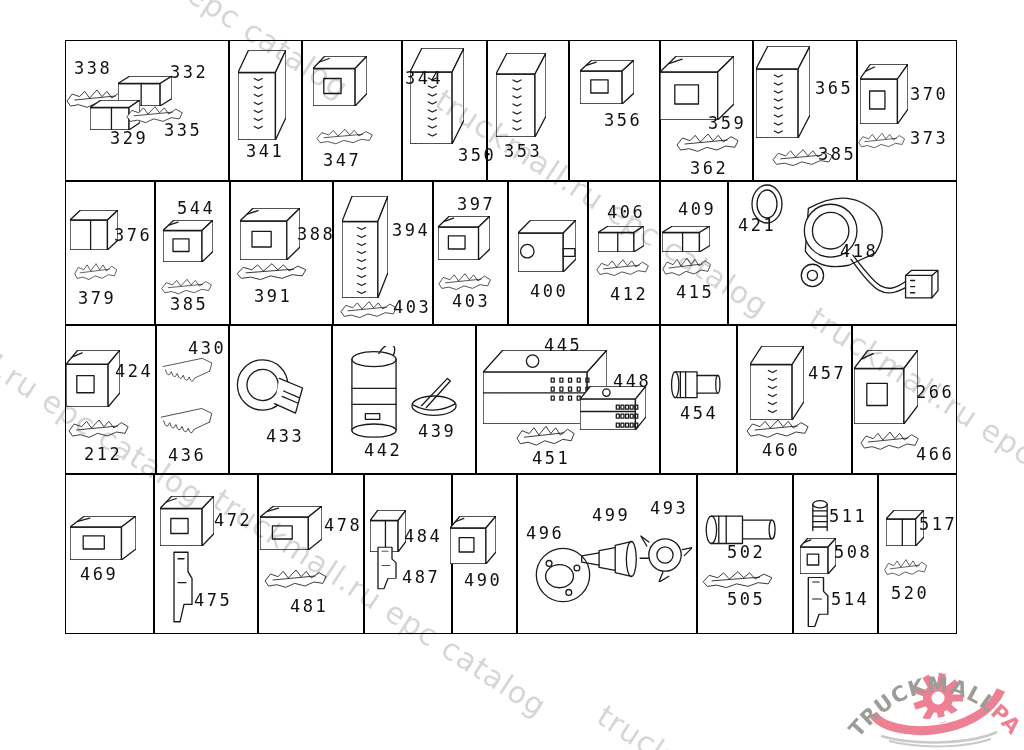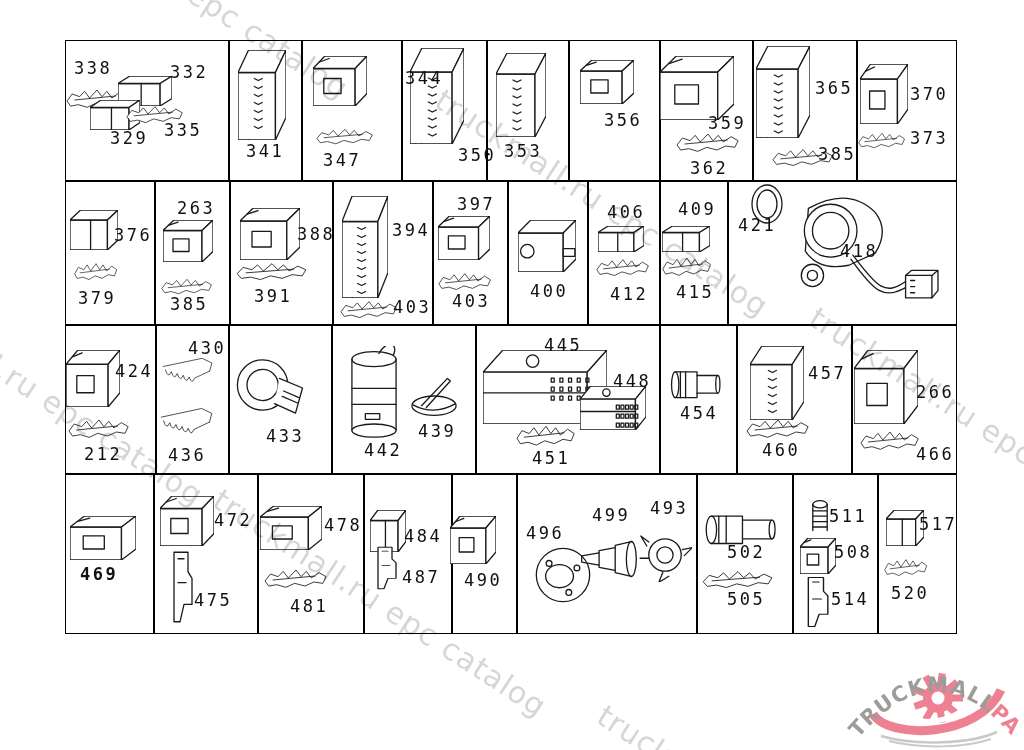--- a/index.html
+++ b/index.html
@@ -255,21 +255,21 @@
       <div class="plabel" style="left: 78px; top: 288px;">379</div>
       <div class="part" style="left: 163px; top: 220px; width: 50px; height: 42px;">
         <svg width="50" height="42" viewBox="0 0 50 42" stroke="#1a1a1a" stroke-width="1.3" stroke-linejoin="round" stroke-linecap="round" fill="none">
           <path d="M0 10.5 H39 V42 H0 Z" fill="#fff"></path>
           <path d="M0 10.5 L11 0 H50 L39 10.5 Z" fill="#fff"></path>
           <path d="M39 10.5 L50 0 V31.5 L39 42 Z" fill="#fff"></path>
           <rect x="10" y="18.900000000000002" width="16" height="12.6" fill="none"></rect>
           <path d="M6 5.04 L15 2.1" fill="none"></path>
         </svg>
       </div>
-      <div class="plabel" style="left: 177px; top: 198px;">263</div>
+      <div class="plabel" style="left: 177px; top: 198px;">544</div>
       <div class="part" style="left: 161px; top: 276px; width: 52px; height: 20px;">
         <svg width="52" height="20" viewBox="0 0 52 20" stroke="#1a1a1a" stroke-width="1.3" stroke-linejoin="round" stroke-linecap="round" fill="none">
           <g transform="scale(0.52,0.5555555555555556)">
             <path d="M2 22 L10 12 L22 16 L30 8 L38 18 L50 6 L58 16 L66 8 L74 18 L86 10 L97 16 L92 26 L78 24 L64 30 L48 26 L34 32 L20 28 L8 30 Z" fill="#fff"></path>
             <path d="M14 21 L80 15" fill="none"></path>
           </g>
         </svg>
       </div>
       <div class="plabel" style="left: 170px; top: 294px;">385</div>
       <div class="part" style="left: 240px; top: 208px; width: 60px; height: 52px;">
@@ -586,21 +586,21 @@
       <div class="plabel" style="left: 916px; top: 444px;">466</div>
       <div class="part" style="left: 70px; top: 516px; width: 66px; height: 44px;">
         <svg width="66" height="44" viewBox="0 0 66 44" stroke="#1a1a1a" stroke-width="1.3" stroke-linejoin="round" stroke-linecap="round" fill="none">
           <path d="M0 11 H51.480000000000004 V44 H0 Z" fill="#fff"></path>
           <path d="M0 11 L14.52 0 H66 L51.480000000000004 11 Z" fill="#fff"></path>
           <path d="M51.480000000000004 11 L66 0 V33 L51.480000000000004 44 Z" fill="#fff"></path>
           <rect x="13.200000000000001" y="19.8" width="21.12" height="13.2" fill="none"></rect>
           <path d="M7.92 5.279999999999999 L19.8 2.2" fill="none"></path>
         </svg>
       </div>
-      <div class="plabel" style="left: 80px; top: 564px; font-weight: bold;">469</div>
+      <div class="plabel" style="left: 80px; top: 564px;">469</div>
       <div class="part" style="left: 160px; top: 496px; width: 54px; height: 50px;">
         <svg width="54" height="50" viewBox="0 0 54 50" stroke="#1a1a1a" stroke-width="1.3" stroke-linejoin="round" stroke-linecap="round" fill="none">
           <path d="M0 12.5 H42.12 V50 H0 Z" fill="#fff"></path>
           <path d="M0 12.5 L11.88 0 H54 L42.12 12.5 Z" fill="#fff"></path>
           <path d="M42.12 12.5 L54 0 V37.5 L42.12 50 Z" fill="#fff"></path>
           <rect x="10.8" y="22.5" width="17.28" height="15" fill="none"></rect>
           <path d="M6.4799999999999995 6 L16.2 2.5" fill="none"></path>
         </svg>
       </div>
       <div class="plabel" style="left: 214px; top: 510px;">472</div>

